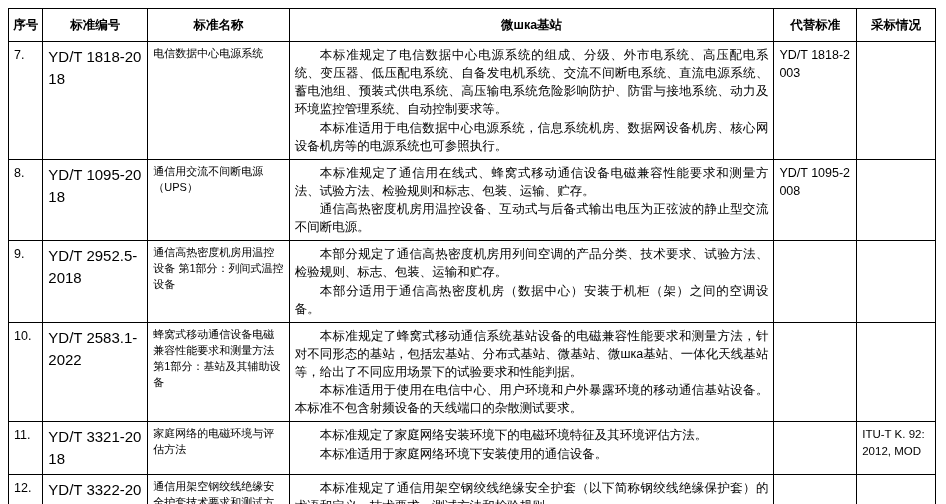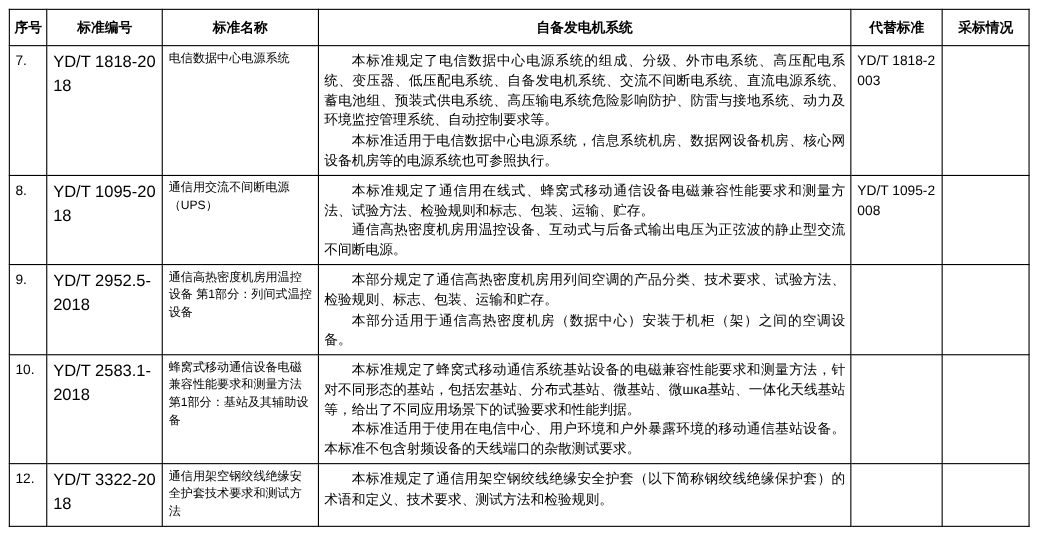--- a/index.html
+++ b/index.html
@@ -88,21 +88,21 @@
       <col class="col-name">
       <col class="col-content">
       <col class="col-replace">
       <col class="col-adopt">
     </colgroup>
     <thead>
       <tr>
         <th>序号</th>
         <th>标准编号</th>
         <th>标准名称</th>
-        <th>自备发电机系统</th>
+        <th>微шка基站</th>
         <th>代替标准</th>
         <th>采标情况</th>
       </tr>
     </thead>
     <tbody>
       <tr>
         <td class="c-no">7.</td>
         <td class="c-code">YD/T 1818-2018</td>
         <td class="c-name">电信数据中心电源系统</td>
         <td class="c-content">
@@ -129,28 +129,39 @@
         <td class="c-name">通信高热密度机房用温控设备 第1部分：列间式温控设备</td>
         <td class="c-content">
           <p>本部分规定了通信高热密度机房用列间空调的产品分类、技术要求、试验方法、检验规则、标志、包装、运输和贮存。</p>
           <p>本部分适用于通信高热密度机房（数据中心）安装于机柜（架）之间的空调设备。</p>
         </td>
         <td class="c-replace"></td>
         <td class="c-adopt"></td>
       </tr>
       <tr>
         <td class="c-no">10.</td>
-        <td class="c-code">YD/T 2583.1-2018</td>
+        <td class="c-code">YD/T 2583.1-2022</td>
         <td class="c-name">蜂窝式移动通信设备电磁兼容性能要求和测量方法 第1部分：基站及其辅助设备</td>
         <td class="c-content">
           <p>本标准规定了蜂窝式移动通信系统基站设备的电磁兼容性能要求和测量方法，针对不同形态的基站，包括宏基站、分布式基站、微基站、微шка基站、一体化天线基站等，给出了不同应用场景下的试验要求和性能判据。</p>
           <p>本标准适用于使用在电信中心、用户环境和户外暴露环境的移动通信基站设备。本标准不包含射频设备的天线端口的杂散测试要求。</p>
         </td>
         <td class="c-replace"></td>
         <td class="c-adopt"></td>
+      </tr>
+      <tr>
+        <td class="c-no">11.</td>
+        <td class="c-code">YD/T 3321-2018</td>
+        <td class="c-name">家庭网络的电磁环境与评估方法</td>
+        <td class="c-content">
+          <p>本标准规定了家庭网络安装环境下的电磁环境特征及其环境评估方法。</p>
+          <p>本标准适用于家庭网络环境下安装使用的通信设备。</p>
+        </td>
+        <td class="c-replace"></td>
+        <td class="c-adopt">ITU-T K. 92:2012, MOD</td>
       </tr>
       <tr>
         <td class="c-no">12.</td>
         <td class="c-code">YD/T 3322-2018</td>
         <td class="c-name">通信用架空钢绞线绝缘安全护套技术要求和测试方法</td>
         <td class="c-content">
           <p>本标准规定了通信用架空钢绞线绝缘安全护套（以下简称钢绞线绝缘保护套）的术语和定义、技术要求、测试方法和检验规则。</p>
 
         </td>
         <td class="c-replace"></td>

